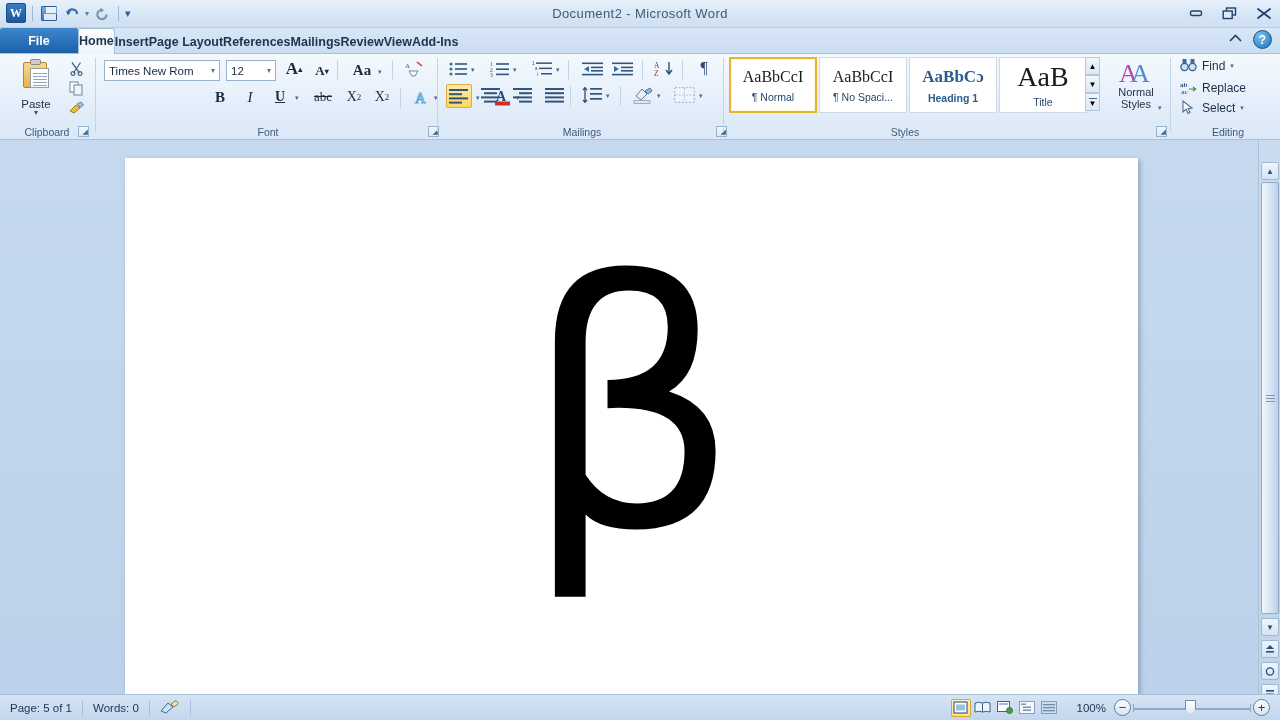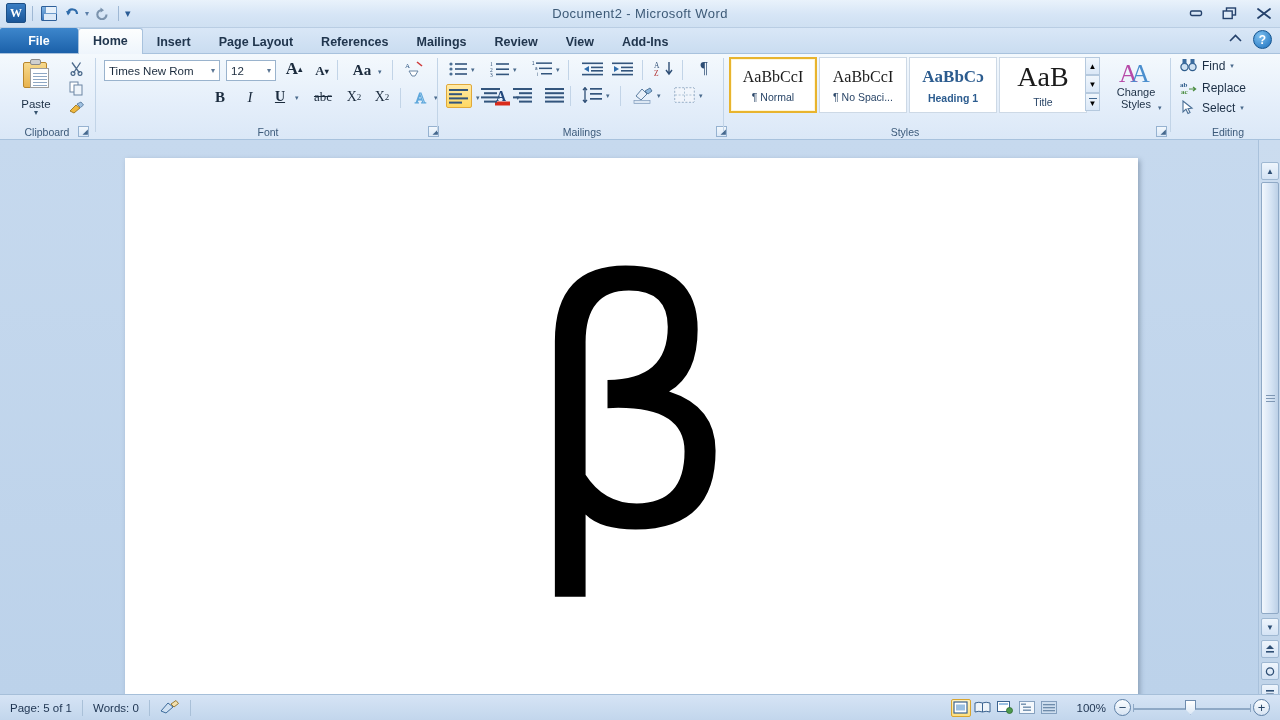--- a/index.html
+++ b/index.html
@@ -59,21 +59,21 @@
   
   .tabstrip {
     position: absolute; left: 0; top: 28px; width: 1280px; height: 26px;
     background: linear-gradient(#d9e7f7, #c9dcf0);
   }
   .tabstrip:after {
     content: ""; position: absolute; left: 0; bottom: 0; width: 100%; height: 1px; background: #a8c2dd;
   }
   .tabs { position: absolute; left: 0; top: 0; display: flex; align-items: flex-end; height: 26px; }
   .tab {
-    height: 24px; line-height: 24px; padding: 0 14px; font-size: 12.5px; color: #21364e;
+    height: 24px; line-height: 24px; padding: 0 0; font-size: 12.5px; color: #21364e;
     font-weight: bold; position: relative; white-space: nowrap;
   }
   .tab.file {
     background: linear-gradient(#3d86cc, #1a5fa8); color: #fff; height: 26px; line-height: 26px;
     width: 78px; text-align: center; padding: 0; border-top-left-radius: 2px; border-top-right-radius: 2px;
   }
   .tab.active {
     background: linear-gradient(#fdfefe, #eef5fc); height: 26px; line-height: 25px;
     border: 1px solid #a8c2dd; border-bottom: 0;
     border-top-left-radius: 3px; border-top-right-radius: 3px; z-index: 3;
@@ -558,21 +558,21 @@
       <div class="glabel" style="width:356px;">Styles</div>
     </div>
 
     <div class="group" style="left:1103px;width:66px;">
       <div class="gbody">
         <div style="position:absolute;left:8px;top:4px;width:50px;display:flex;flex-direction:column;align-items:center;">
           <svg width="34" height="28" viewBox="0 0 34 28">
             <text x="0" y="24" font-size="26" font-family="Liberation Serif" fill="#b74aa8">A</text>
             <text x="12" y="24" font-size="26" font-family="Liberation Serif" fill="#4a8ece">A</text>
           </svg>
-          <span style="font-size:11px;color:#1c2f45;line-height:12px;">Change</span>
+          <span style="font-size:11px;color:#1c2f45;line-height:12px;">Normal</span>
           <span style="font-size:11px;color:#1c2f45;line-height:12px;">Styles</span>
         </div>
         <div class="caret" style="position:absolute;left:55px;top:50px;">▾</div>
       </div>
       <div class="dlauncher" style="right:2px;">◢</div>
     </div>
     <div class="gsep" style="left:1170px;"></div>
 
     <div class="group" style="left:1176px;width:104px;">
       <div class="gbody">

